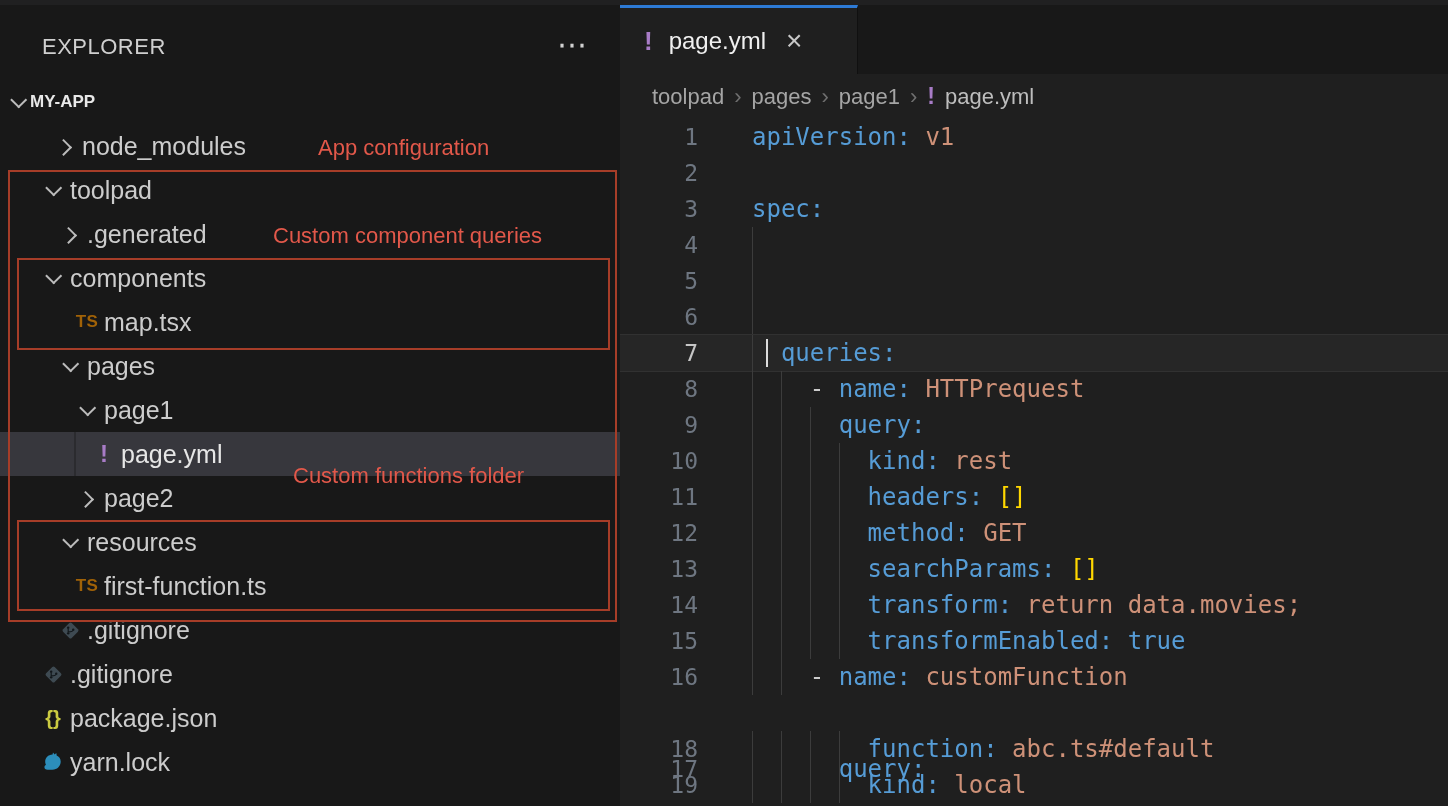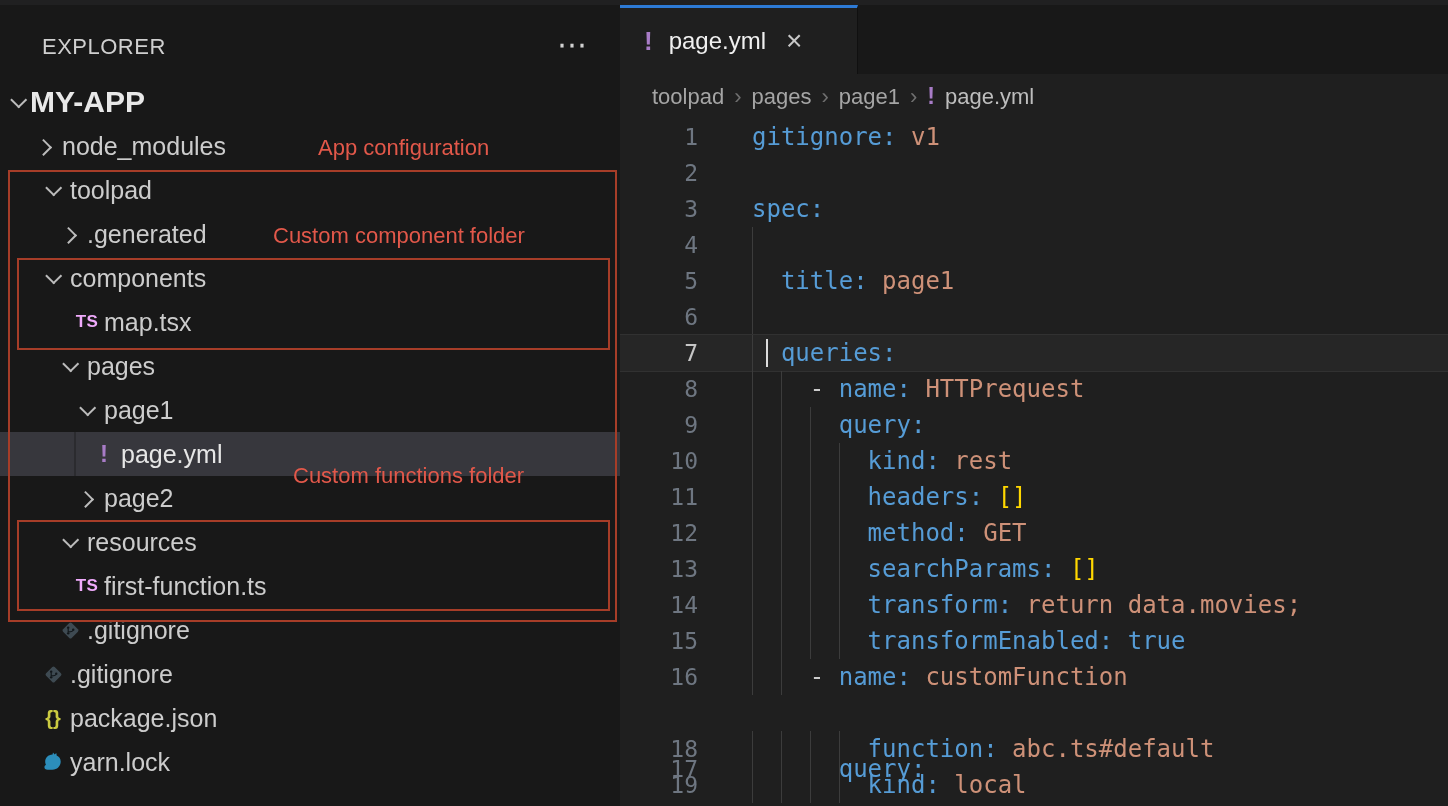--- a/index.html
+++ b/index.html
@@ -14,27 +14,27 @@
   #sidebar{left:0;top:5px;width:620px;height:801px;background:#181818;}
   #explorer-title{left:42px;top:29px;font-size:22px;color:#cfcfcf;letter-spacing:.5px;}
   #explorer-menu{left:548px;top:22px;width:48px;text-align:center;font-size:30px;color:#d0d0d0;cursor:pointer;}
 
   .row{position:absolute;left:0;width:620px;height:44px;display:flex;align-items:center;color:#cccccc;}
   .row .slot{width:26px;height:26px;display:flex;align-items:center;justify-content:center;flex:none;}
   .row .lbl{margin-left:4px;font-size:25px;white-space:nowrap;}
   .row.selected{background:#37373d;}
   .row.selected .lbl{color:#e6e6e6;}
   #root-row{left:0;top:75px;width:620px;height:44px;display:flex;align-items:center;padding-left:12px;box-sizing:border-box;position:absolute;}
-  #root-label{margin-left:6px;font-size:30px;font-weight:700;color:#e8e8e8;}
+  #root-label{margin-left:6px;font-size:17px;font-weight:700;color:#e8e8e8;}
 
   .chev{width:10px;height:10px;border-right:2px solid #bcbcbc;border-bottom:2px solid #bcbcbc;display:block;}
   .chev.expanded{transform:rotate(45deg) translate(-1px,-2px);}
   .chev.collapsed{transform:rotate(-45deg) translate(-2px,0);}
 
-  .ic-ts{color:#f0abfc;font-weight:700;font-size:17px;letter-spacing:.5px;}
+  .ic-ts{color:#a16207;font-weight:700;font-size:17px;letter-spacing:.5px;}
   .ic-yml{color:#a87cc7;font-weight:700;font-size:24px;}
   .ic-json{color:#cbcb41;font-weight:700;font-size:20px;}
 
   #tree-guide{left:74px;top:427px;width:2px;height:44px;background:#2b2b2f;}
 
   
   .redbox{position:absolute;border:2px solid #a63d28;box-sizing:border-box;pointer-events:none;}
   #box-toolpad{left:8px;top:165px;width:609px;height:452px;}
   #box-components{left:17px;top:253px;width:593px;height:92px;}
   #box-resources{left:17px;top:515px;width:593px;height:91px;}
@@ -78,21 +78,21 @@
   <div id="sidebar" class="abs">
     <div id="explorer-title" class="abs">EXPLORER</div>
     <div id="explorer-menu" class="abs">⋯</div>
     <div id="root-row">
       <span class="slot">
           <span class="chev expanded"></span>
         </span>
       <span id="root-label">MY-APP</span>
     </div>
     <div id="file-tree">
-        <div class="row" style="top: 119px; padding-left: 32px;">
+        <div class="row" style="top: 119px; padding-left: 52px;">
           <span class="slot">
             <span class="chev collapsed"></span>
           </span>
           <span class="lbl">node_modules</span>
         </div>
         <div class="row" style="top: 163px; padding-left: 40px;">
           <span class="slot">
             <span class="chev expanded"></span>
           </span>
           <span class="lbl">toolpad</span>
@@ -189,21 +189,21 @@
           </span>
           <span class="lbl">yarn.lock</span>
         </div>
       </div>
     <div id="tree-guide" class="abs"></div>
 
     <div id="box-toolpad" class="redbox"></div>
     <div id="box-components" class="redbox"></div>
     <div id="box-resources" class="redbox"></div>
     <div id="ann-1" class="ann">App configuration</div>
-    <div id="ann-2" class="ann">Custom component folder</div>
+    <div id="ann-2" class="ann">Custom component queries</div>
     <div id="ann-3" class="ann">Custom functions folder</div>
   </div>
 
   <div id="tabbar" class="abs"></div>
   <div id="tab-active" class="abs">
     <span class="ic-yml">!</span>
     <span id="tab-label">page.yml</span>
     <span id="tab-close">×</span>
   </div>
 
@@ -212,25 +212,25 @@
       <span class="crumb-sep">›</span>
       <span class="crumb">pages</span>
       <span class="crumb-sep">›</span>
       <span class="crumb">page1</span>
       <span class="crumb-sep">›</span>
       <span id="crumb-file-icon">!</span>
       <span id="crumb-file" class="crumb">page.yml</span>
     </div>
 
   <div id="code" class="abs">
-      <div class="cl" style="top: 0px;"><span class="ln">1</span><span class="src"><span class="k">gitignore:</span><span class="w"> </span><span class="v">v1</span></span></div>
+      <div class="cl" style="top: 0px;"><span class="ln">1</span><span class="src"><span class="k">apiVersion:</span><span class="w"> </span><span class="v">v1</span></span></div>
       <div class="cl" style="top: 36px;"><span class="ln">2</span></div>
       <div class="cl" style="top: 72px;"><span class="ln">3</span><span class="src"><span class="k">spec:</span></span></div>
       <div class="cl" style="top: 108px;"><span class="guide" style="left: 132px;"></span><span class="ln">4</span></div>
-      <div class="cl" style="top: 144px;"><span class="guide" style="left: 132px;"></span><span class="ln">5</span><span class="src"><span class="w">  </span><span class="k">title:</span><span class="w"> </span><span class="v">page1</span></span></div>
+      <div class="cl" style="top: 144px;"><span class="guide" style="left: 132px;"></span><span class="ln">5</span></div>
       <div class="cl" style="top: 180px;"><span class="guide" style="left: 132px;"></span><span class="ln">6</span></div>
       <div class="cl current" style="top: 216px;"><span class="guide" style="left: 132px;"></span><span class="ln">7</span><span class="src"><span class="w">  </span><span class="k">queries:</span></span><span class="cursor"></span></div>
       <div class="cl" style="top: 252px;"><span class="guide" style="left: 132px;"></span><span class="guide" style="left: 160.9px;"></span><span class="ln">8</span><span class="src"><span class="w">    </span><span class="p">- </span><span class="k">name:</span><span class="w"> </span><span class="v">HTTPrequest</span></span></div>
       <div class="cl" style="top: 288px;"><span class="guide" style="left: 132px;"></span><span class="guide" style="left: 160.9px;"></span><span class="guide" style="left: 189.8px;"></span><span class="ln">9</span><span class="src"><span class="w">      </span><span class="k">query:</span></span></div>
       <div class="cl" style="top: 324px;"><span class="guide" style="left: 132px;"></span><span class="guide" style="left: 160.9px;"></span><span class="guide" style="left: 189.8px;"></span><span class="guide" style="left: 218.7px;"></span><span class="ln">10</span><span class="src"><span class="w">        </span><span class="k">kind:</span><span class="w"> </span><span class="v">rest</span></span></div>
       <div class="cl" style="top: 360px;"><span class="guide" style="left: 132px;"></span><span class="guide" style="left: 160.9px;"></span><span class="guide" style="left: 189.8px;"></span><span class="guide" style="left: 218.7px;"></span><span class="ln">11</span><span class="src"><span class="w">        </span><span class="k">headers:</span><span class="w"> </span><span class="b">[]</span></span></div>
       <div class="cl" style="top: 396px;"><span class="guide" style="left: 132px;"></span><span class="guide" style="left: 160.9px;"></span><span class="guide" style="left: 189.8px;"></span><span class="guide" style="left: 218.7px;"></span><span class="ln">12</span><span class="src"><span class="w">        </span><span class="k">method:</span><span class="w"> </span><span class="v">GET</span></span></div>
       <div class="cl" style="top: 432px;"><span class="guide" style="left: 132px;"></span><span class="guide" style="left: 160.9px;"></span><span class="guide" style="left: 189.8px;"></span><span class="guide" style="left: 218.7px;"></span><span class="ln">13</span><span class="src"><span class="w">        </span><span class="k">searchParams:</span><span class="w"> </span><span class="b">[]</span></span></div>
       <div class="cl" style="top: 468px;"><span class="guide" style="left: 132px;"></span><span class="guide" style="left: 160.9px;"></span><span class="guide" style="left: 189.8px;"></span><span class="guide" style="left: 218.7px;"></span><span class="ln">14</span><span class="src"><span class="w">        </span><span class="k">transform:</span><span class="w"> </span><span class="v">return data.movies;</span></span></div>
       <div class="cl" style="top: 504px;"><span class="guide" style="left: 132px;"></span><span class="guide" style="left: 160.9px;"></span><span class="guide" style="left: 189.8px;"></span><span class="guide" style="left: 218.7px;"></span><span class="ln">15</span><span class="src"><span class="w">        </span><span class="k">transformEnabled:</span><span class="w"> </span><span class="t">true</span></span></div>

